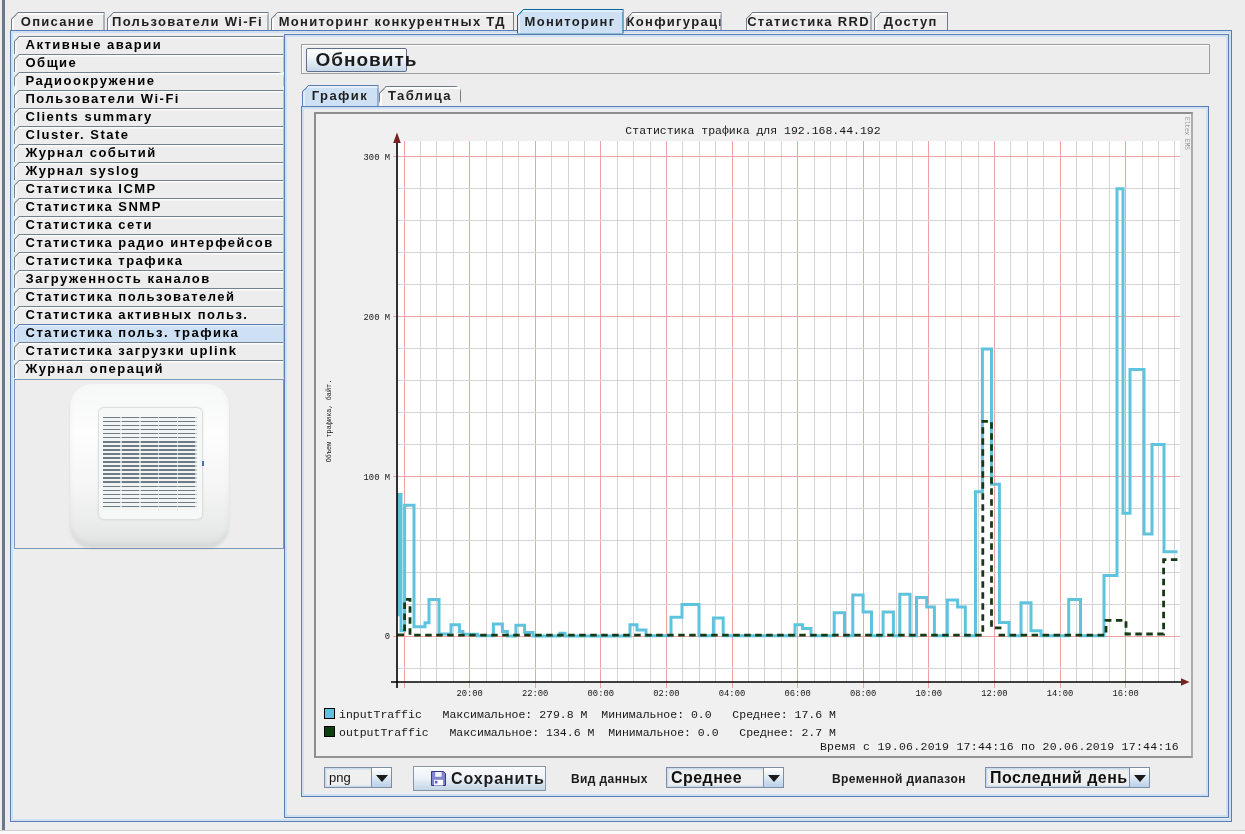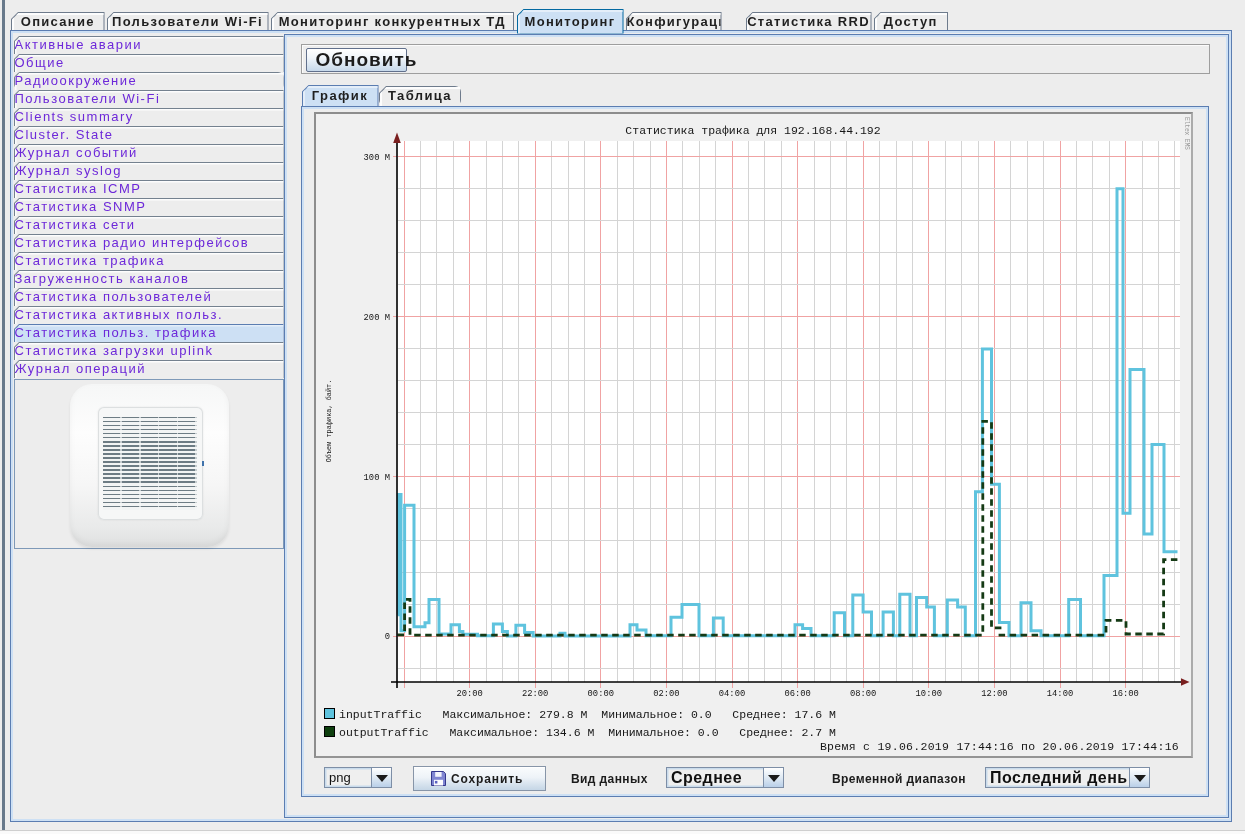--- a/index.html
+++ b/index.html
@@ -9,21 +9,21 @@
 .ttab{position:absolute;clip-path:polygon(7px 0,100% 0,100% 100%,0 100%,0 7px);background:#6e7b8c;z-index:6;}
 .ttab .in{position:absolute;left:1px;top:1px;right:1px;bottom:0;clip-path:polygon(6.4px 0,100% 0,100% 100%,0 100%,0 6.4px);background:#ededed;color:#1f1f1f;font-weight:bold;font-size:13px;letter-spacing:1.3px;text-align:center;box-shadow:inset 0 2px 0 #fdfdfd,inset 2px 0 0 #fdfdfd;}
 .ttab.sel{background:#0369a1;z-index:8;}
 .ttab.sel .in{background:#cde0f4;box-shadow:inset 0 2px 0 #e4eef9,inset 2px 0 0 #e4eef9;}
 
 
 #content{position:absolute;left:10px;top:30px;width:1221.5px;height:791.5px;border:1px solid #5b7db1;box-shadow:inset 0 0 0 2px #cde0f4;background:#ededed;z-index:1;}
 
 
 .mtab{position:absolute;left:13.5px;width:270px;height:18.2px;clip-path:polygon(5.5px 0,100% 0,100% 100%,0 100%,0 5.5px);background:#74818f;z-index:3;}
-.mtab .in{position:absolute;left:1px;top:1px;right:0;bottom:0;clip-path:polygon(5px 0,100% 0,100% 100%,0 100%,0 5px);background:#ededed;color:#6d28d9;font-weight:normal;font-size:13px;letter-spacing:1.5px;line-height:16.5px;padding-left:0;white-space:nowrap;box-shadow:inset 0 1.5px 0 #fdfdfd,inset 1.5px 0 0 #fdfdfd;}
+.mtab .in{position:absolute;left:1px;top:1px;right:0;bottom:0;clip-path:polygon(5px 0,100% 0,100% 100%,0 100%,0 5px);background:#ededed;color:#000000;font-weight:bold;font-size:13px;letter-spacing:1.5px;line-height:16.5px;padding-left:11px;white-space:nowrap;box-shadow:inset 0 1.5px 0 #fdfdfd,inset 1.5px 0 0 #fdfdfd;}
 .mtab.sel{background:#5b7db1;}
 .mtab.sel .in{background:#cde0f4;box-shadow:inset 0 1.5px 0 #e4eef9,inset 1.5px 0 0 #e4eef9;}
 
 
 #devpanel{position:absolute;left:13.5px;top:378.5px;width:270.5px;height:170.5px;border:1px solid #7e99b8;background:#ededed;z-index:2;}
 #devbody{position:absolute;left:55px;top:4px;width:159px;height:163px;border-radius:22px;background:linear-gradient(180deg,#f6f7f7 0%,#fdfdfd 30%,#f6f6f6 62%,#e9eaea 88%,#dfe0e0 100%);box-shadow:inset 0 -3px 6px rgba(0,0,0,0.05),0 2px 3px rgba(0,0,0,0.07);}
 #grille{position:absolute;left:28px;top:23.5px;width:105px;height:113px;border-radius:6px;background:#f6f7f7;box-shadow:inset 0 0 0 1px #dcdfe0, 0 0 2px rgba(0,0,0,0.10);}
 #grille .lines{position:absolute;left:5.5px;top:10px;right:5.5px;bottom:10px;background:repeating-linear-gradient(180deg,#6d7c84 0px,#6d7c84 1.35px,#f2f4f4 1.35px,#f2f4f4 4.03px);}
 #grille .cols{position:absolute;left:5.5px;top:10px;right:5.5px;bottom:10px;background:repeating-linear-gradient(90deg,transparent 0px,transparent 17.2px,rgba(245,247,247,0.65) 17.2px,rgba(245,247,247,0.65) 18.8px);}
 #led{position:absolute;left:132px;top:77px;width:2px;height:5.5px;background:#3f72ab;}
@@ -41,21 +41,21 @@
 #icontent{position:absolute;left:300.5px;top:106px;width:908px;height:690.5px;border:1px solid #5b7db1;box-shadow:inset 0 0 0 2px #cde0f4;background:#ededed;z-index:4;}
 #chartbox{position:absolute;left:314px;top:112px;width:879px;height:646px;border:2px solid #8d8d8d;border-right-color:#ababab;border-bottom-color:#949494;background:#f0f0f0;z-index:5;}
 
 
 .combo{position:absolute;height:21px;border:1px solid #7d8ea6;background:#efefef;box-shadow:inset 0 0 0 1.5px #c9dbec;z-index:6;}
 .combo .fld{position:absolute;left:4px;top:0;bottom:0;line-height:19px;font-size:13px;color:#111;white-space:nowrap;}
 .combo .fld.b{font-weight:bold;font-size:16px;letter-spacing:0.45px;}
 .combo .btn{position:absolute;right:0;top:0;bottom:0;width:20px;border-left:1px solid #7d8ea6;background:linear-gradient(180deg,#ffffff,#dce7f2 55%,#b9cfe8);}
 .combo .btn:after{content:"";position:absolute;left:3.5px;top:6.5px;border:6px solid transparent;border-top:7.5px solid #1a1a1a;border-bottom:none;}
 #btn-save{position:absolute;left:413px;top:766px;width:133px;height:25px;border:1px solid #8795a8;background:linear-gradient(180deg,#fafcfd 0%,#eef3f8 45%,#d3e0ec 80%,#c5d6e6 100%);box-shadow:inset 0 1px 0 #fff;z-index:6;display:flex;align-items:center;}
-#btn-save span{font-weight:bold;font-size:12px;letter-spacing:0.9px;color:#1c1c1c;margin-left:4px;}
+#btn-save span{font-weight:bold;font-size:16px;letter-spacing:0.9px;color:#1c1c1c;margin-left:4px;}
 .lbl{position:absolute;font-weight:bold;font-size:12px;letter-spacing:0.4px;color:#1c1c1c;z-index:6;white-space:nowrap;}
 </style></head>
 <body>
 <div id="content"></div>
 <div id="leftbar"></div>
 <div id="botbar"></div>
 <div class="ttab" style="left:11px;top:12px;width:93.5px;height:18px;">
     <div class="in" style="line-height:17px;">Описание</div>
   </div>
 <div class="ttab" style="left:106.5px;top:12px;width:162.0px;height:18px;">

